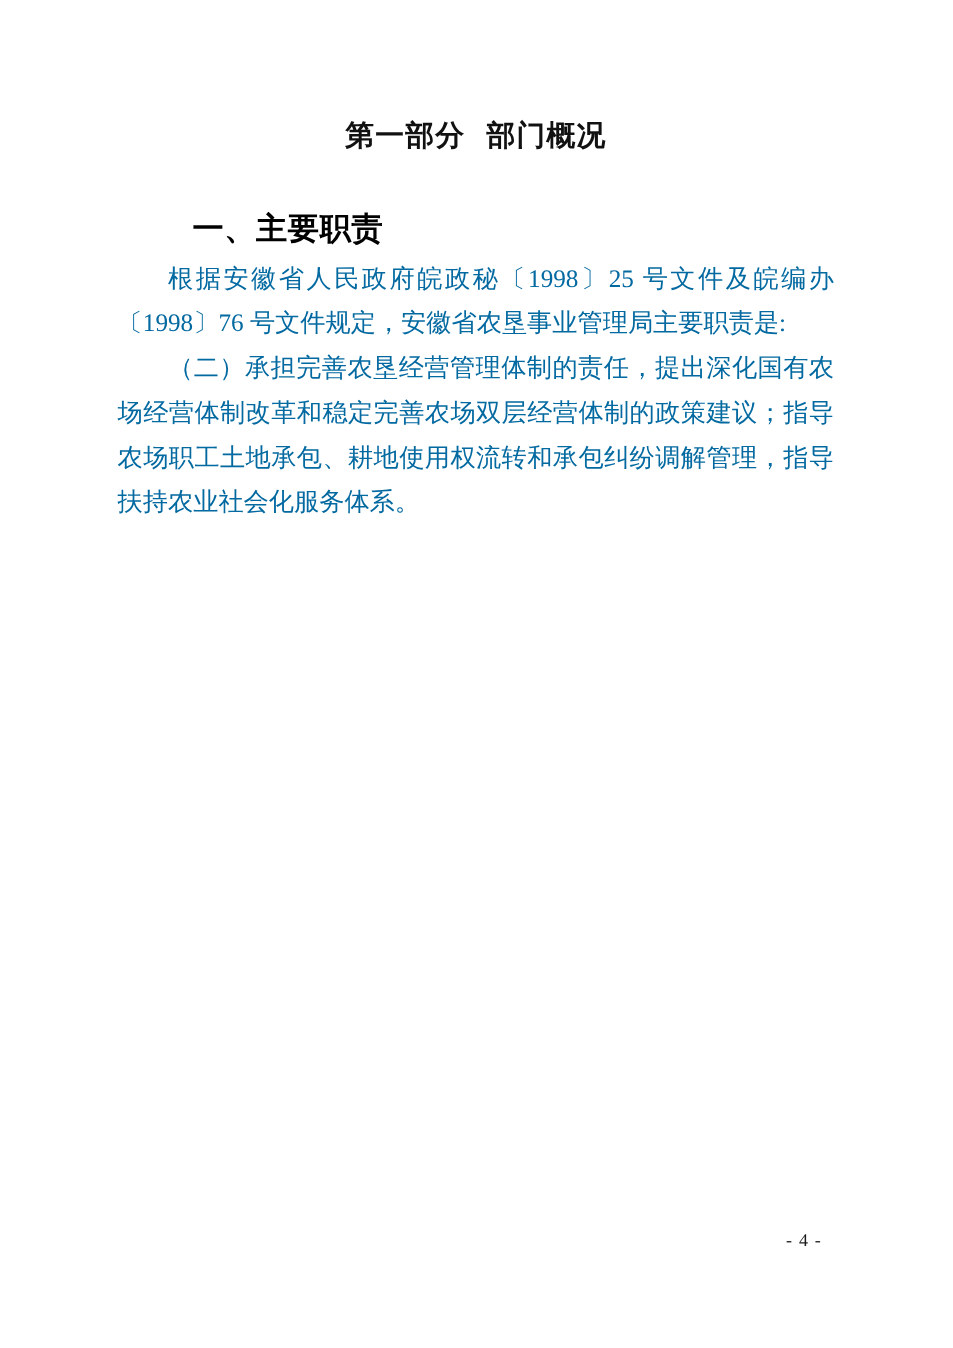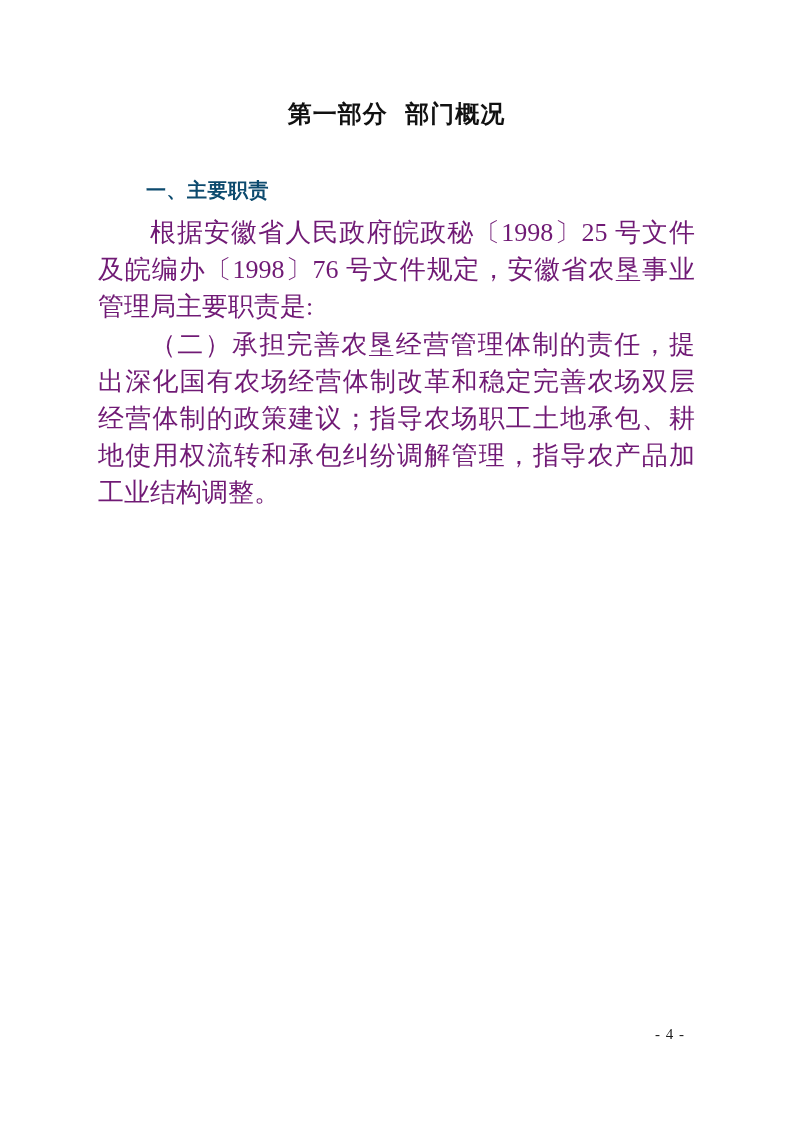--- a/index.html
+++ b/index.html
@@ -28,36 +28,36 @@
     text-align: center;
     letter-spacing: 1px;
     word-spacing: 10px;
     color: #111111;
     white-space: nowrap;
   }
   .section-heading {
     margin-top: 44px;
     font-family: "Liberation Sans", "DejaVu Sans", sans-serif;
     font-weight: bold;
-    font-size: 20px;
+    font-size: 26px;
     line-height: 31px;
     text-indent: 2.4em;
     letter-spacing: 0.5px;
-    color: #0c4a6e;
+    color: #000000;
   }
   .doc-body {
     margin-top: 8px;
     font-family: "Liberation Serif", "DejaVu Serif", serif;
   }
   .para {
-    font-size: 26px;
+    font-size: 21px;
     line-height: 37.2px;
     text-align: justify;
     text-indent: 2em;
-    color: #701a75;
+    color: #0369a1;
   }
   .page-number {
     position: absolute;
     left: 640px;
     top: 1026px;
     width: 60px;
     text-align: center;
     font-family: "Liberation Serif", "DejaVu Serif", serif;
     font-size: 15px;
     letter-spacing: 1px;
@@ -66,17 +66,17 @@
 </style>
 </head>
 <body>
 
 <div class="page">
   <div class="content">
     <div class="doc-title">第一部分 部门概况</div>
     <div class="section-heading">一、主要职责</div>
     <div class="doc-body">
       <p class="para">根据安徽省人民政府皖政秘〔1998〕25 号文件及皖编办〔1998〕76 号文件规定，安徽省农垦事业管理局主要职责是:</p>
-      <p class="para">（二）承担完善农垦经营管理体制的责任，提出深化国有农场经营体制改革和稳定完善农场双层经营体制的政策建议；指导农场职工土地承包、耕地使用权流转和承包纠纷调解管理，指导农产品加工业结构调整。</p>
+      <p class="para">（二）承担完善农垦经营管理体制的责任，提出深化国有农场经营体制改革和稳定完善农场双层经营体制的政策建议；指导农场职工土地承包、耕地使用权流转和承包纠纷调解管理，指导扶持农业社会化服务体系。</p>
     </div>
   </div>
   <div class="page-number">- 4 -</div>
 </div>
 
 </body></html>

